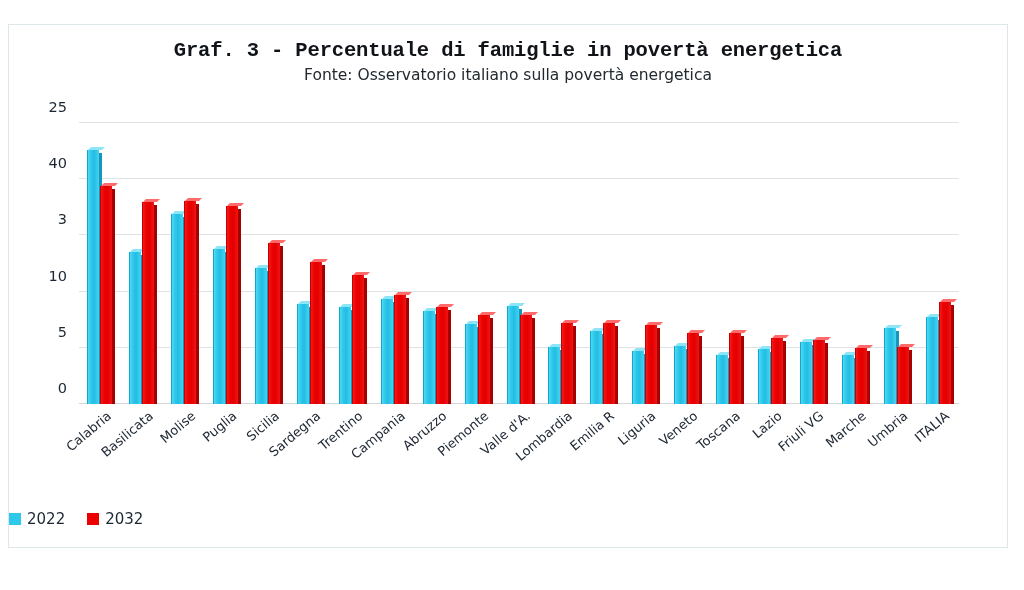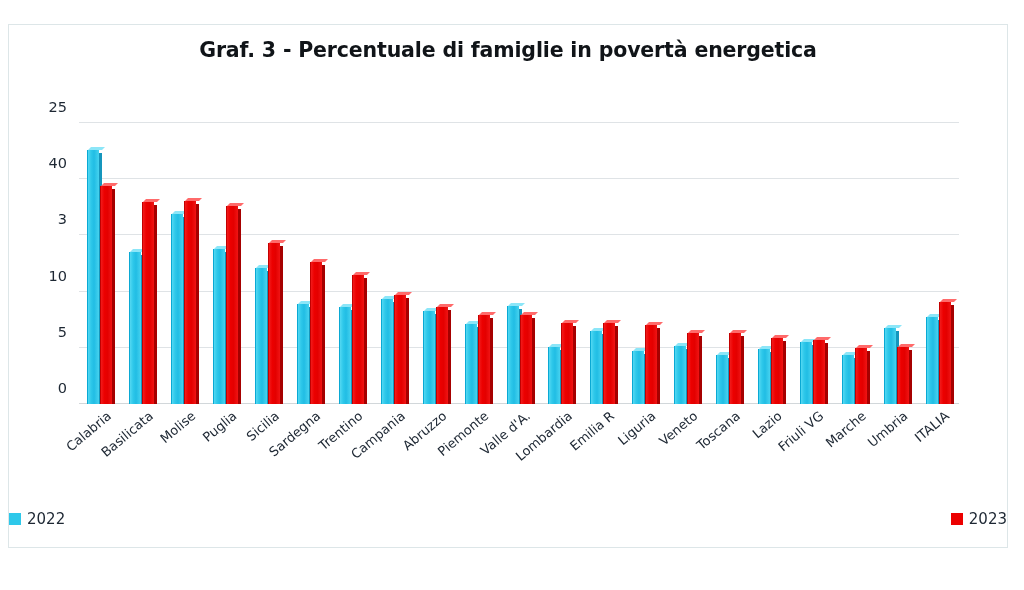--- a/index.html
+++ b/index.html
@@ -33,20 +33,21 @@
     top: 14px;
     width: 100%;
     text-align: center;
   }
   #chart-title {
     font-size: 20.5px;
     font-weight: bold;
     color: #101418;
     letter-spacing: -0.15px;
     line-height: 1.15;
+    font-family: Liberation Mono, monospace;
   }
   #chart-subtitle {
     font-size: 15.5px;
     font-weight: normal;
     color: #222a30;
     line-height: 1.2;
     margin-top: 3px;
   }
 
   
@@ -161,21 +162,21 @@
     white-space: nowrap;
   }
 
   
   #legend {
     position: absolute;
     left: 0;
     top: 485px;
     width: 100%;
     display: flex;
-    justify-content: space-between;
+    justify-content: flex-start;
     align-items: center;
     gap: 22px;
   }
   .legend-item {
     display: flex;
     align-items: center;
     gap: 6px;
   }
   .legend-swatch {
     width: 12px;
@@ -189,20 +190,21 @@
     color: #1d2733;
   }
 </style>
 </head>
 <body>
 
 <div id="chart-frame">
 
   <div id="title-block">
     <div id="chart-title">Graf. 3 - Percentuale di famiglie in povertà energetica</div>
+    <div id="chart-subtitle">Fonte: Osservatorio italiano sulla povertà energetica</div>
   </div>
 
   <div id="plot">
     <div id="gridlines">
         <div class="gridline baseline" style="bottom: 0%;"></div>
         <div class="gridline" style="bottom: 20%;"></div>
         <div class="gridline" style="bottom: 40%;"></div>
         <div class="gridline" style="bottom: 60%;"></div>
         <div class="gridline" style="bottom: 80%;"></div>
         <div class="gridline" style="bottom: 100%;"></div>
@@ -369,17 +371,17 @@
       </div>
     </div>
 
   <div id="legend">
       <div class="legend-item">
         <span class="legend-swatch y2022"></span>
         <span class="legend-label">2022</span>
       </div>
       <div class="legend-item">
         <span class="legend-swatch y2023"></span>
-        <span class="legend-label">2023</span>
+        <span class="legend-label">2032</span>
       </div>
     </div>
 
 </div>
 
 </body></html>

